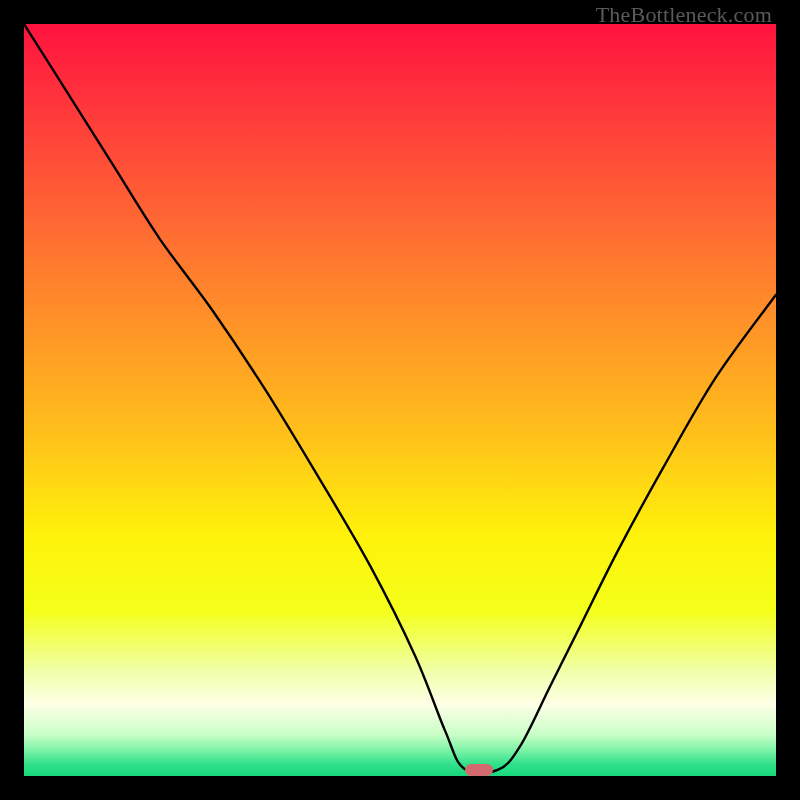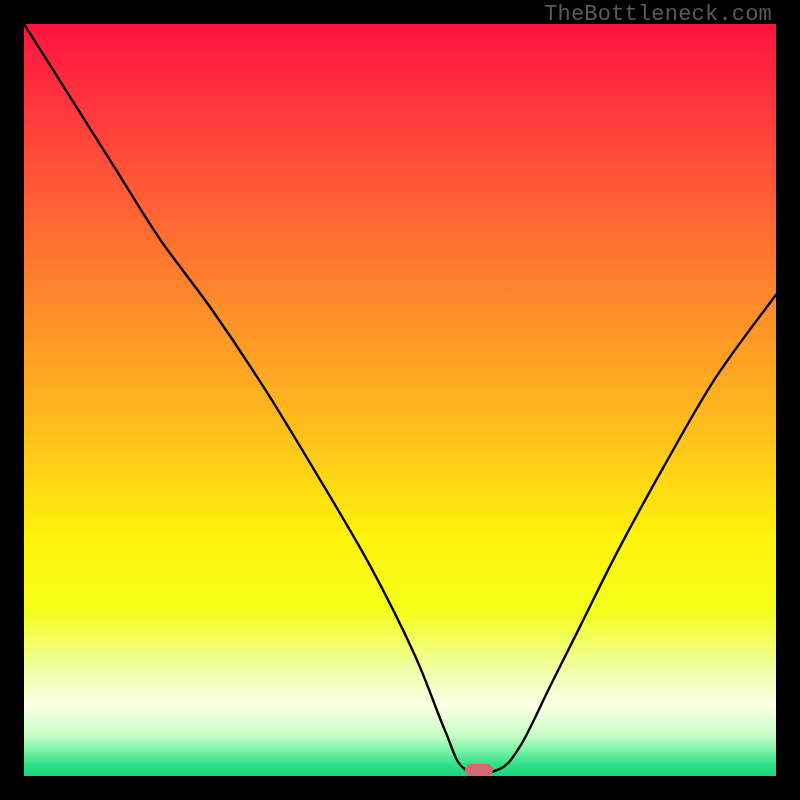--- a/index.html
+++ b/index.html
@@ -23,21 +23,21 @@
     left: 24px;
     top: 24px;
     width: 752px;
     height: 752px;
     overflow: hidden;
   }
   .watermark {
     position: absolute;
     top: 2px;
     right: 28px;
-    font-family: Liberation Mono, monospace;
+    font-family: Liberation Serif, serif;
     font-size: 22px;
     font-weight: 500;
     color: #5a5a5a;
     letter-spacing: 0.2px;
     user-select: none;
   }
   .gradient {
     position: absolute;
     left: 0;
     top: 0;

